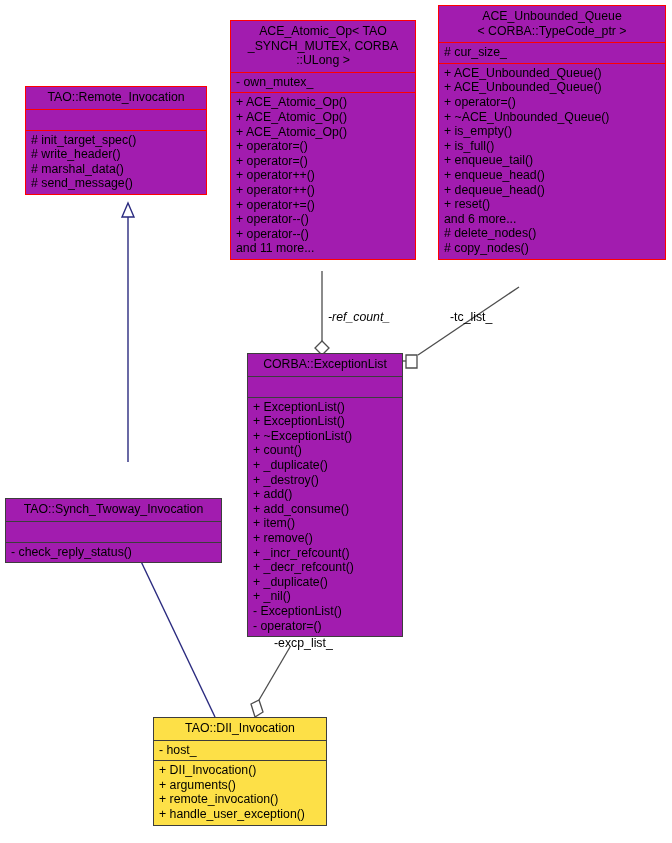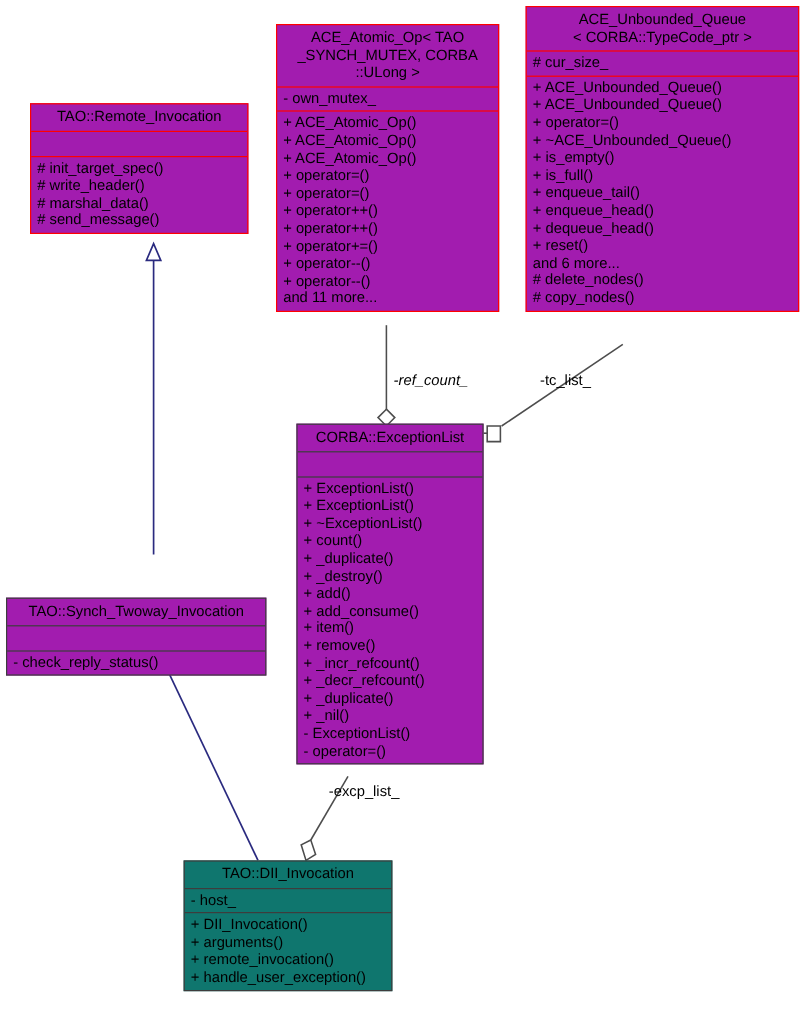--- a/index.html
+++ b/index.html
@@ -28,21 +28,21 @@
     box-sizing: border-box;
     background: #a21caf;
     border: 1px solid #ff0000;
     z-index: 5;
   }
   .uml-box.plain {
     border: 1px solid #3d3d3d;
   }
   .uml-box.focus {
     border: 1px solid #3d3d3d;
-    background: #0f766e;
+    background: #fde047;
   }
   .compartment {
     box-sizing: border-box;
     padding: 2px 5px 3px 5px;
   }
   .compartment.divider {
     border-top: 1px solid #ff0000;
   }
   .uml-box.plain .compartment.divider,
   .uml-box.focus .compartment.divider {
@@ -205,15 +205,15 @@
     <div class="compartment divider">
       <div class="member">+ DII_Invocation()</div>
       <div class="member">+ arguments()</div>
       <div class="member">+ remote_invocation()</div>
       <div class="member">+ handle_user_exception()</div>
     </div>
   </div>
 
   <div class="edge-label" style="left:328px; top:310px;font-style:italic;">-ref_count_</div>
   <div class="edge-label" style="left:450px; top:310px;">-tc_list_</div>
-  <div class="edge-label" style="left:274px; top:652px;">-excp_list_</div>
+  <div class="edge-label" style="left:274px; top:636px;">-excp_list_</div>
 
 </div>
 
 </body></html>

